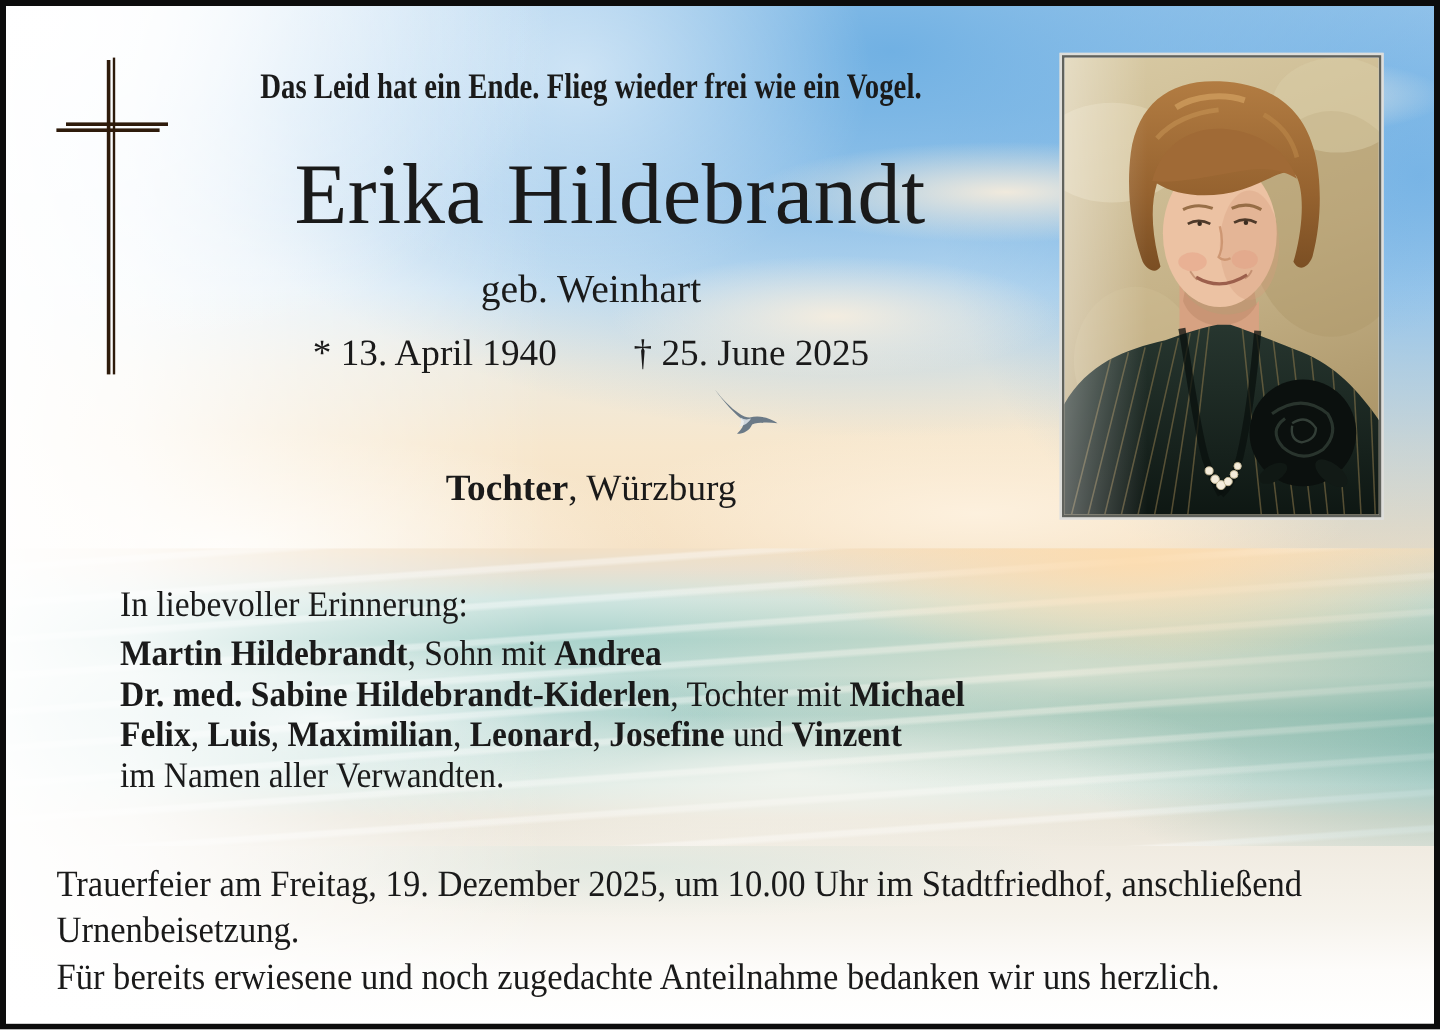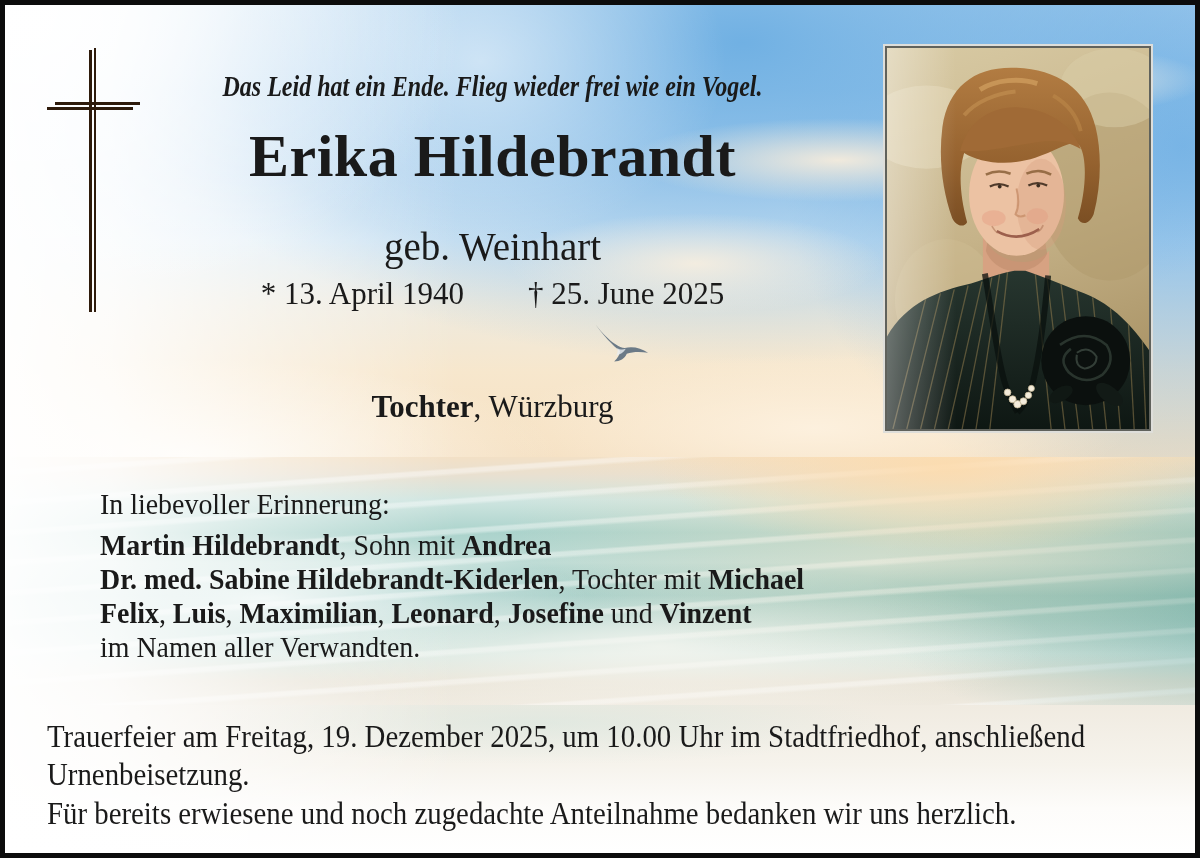--- a/index.html
+++ b/index.html
@@ -54,24 +54,24 @@
   .cross .h2{left:0;top:59px;width:86px;height:2.5px;}
   
   .bird{position:absolute;left:583px;top:317px;width:62px;height:44px;}
   
   .photo{position:absolute;left:878px;top:39px;width:270px;height:389px;background:#e3e3e3;padding:0;box-sizing:border-box;border:2px solid #dededa;}
   .photo-inner{width:100%;height:100%;box-sizing:border-box;border:2px solid #60625c;overflow:hidden;}
   .photo-inner svg{display:block;width:100%;height:100%;}
   
   .ctr{position:absolute;left:0;width:975px;text-align:center;white-space:nowrap;}
   .ctr > span{display:inline-block;}
-  .epitaph{top:64px;font-size:30px;font-weight:bold;font-style:italic;}
+  .epitaph{top:51px;font-size:30px;font-weight:bold;}
   .epitaph > span{transform:scaleX(.80);}
-  .name{top:121px;font-size:60px;line-height:1;font-weight:700;letter-spacing:.5px;}
-  .maiden{top:219px;font-size:39px;}
+  .name{top:121px;font-size:72px;line-height:1;font-weight:400;letter-spacing:.5px;padding-left:16px;}
+  .maiden{top:219px;font-size:33px;}
   .dates{top:271px;font-size:31px;}
   .dates .gap{display:inline-block;width:64px;}
   .origin{top:384px;font-size:31px;}
   .leftblk{position:absolute;white-space:nowrap;transform:scaleX(.93);transform-origin:left top;}
   .memorial{left:95px;top:482px;font-size:30px;line-height:34px;}
   .memorial .intro{margin-bottom:7px;}
   .funeral{left:42px;top:713px;font-size:31px;line-height:38px;}
   .thanks{left:42px;top:790px;font-size:31px;line-height:38px;}
   .b{font-weight:bold;}
 </style>

